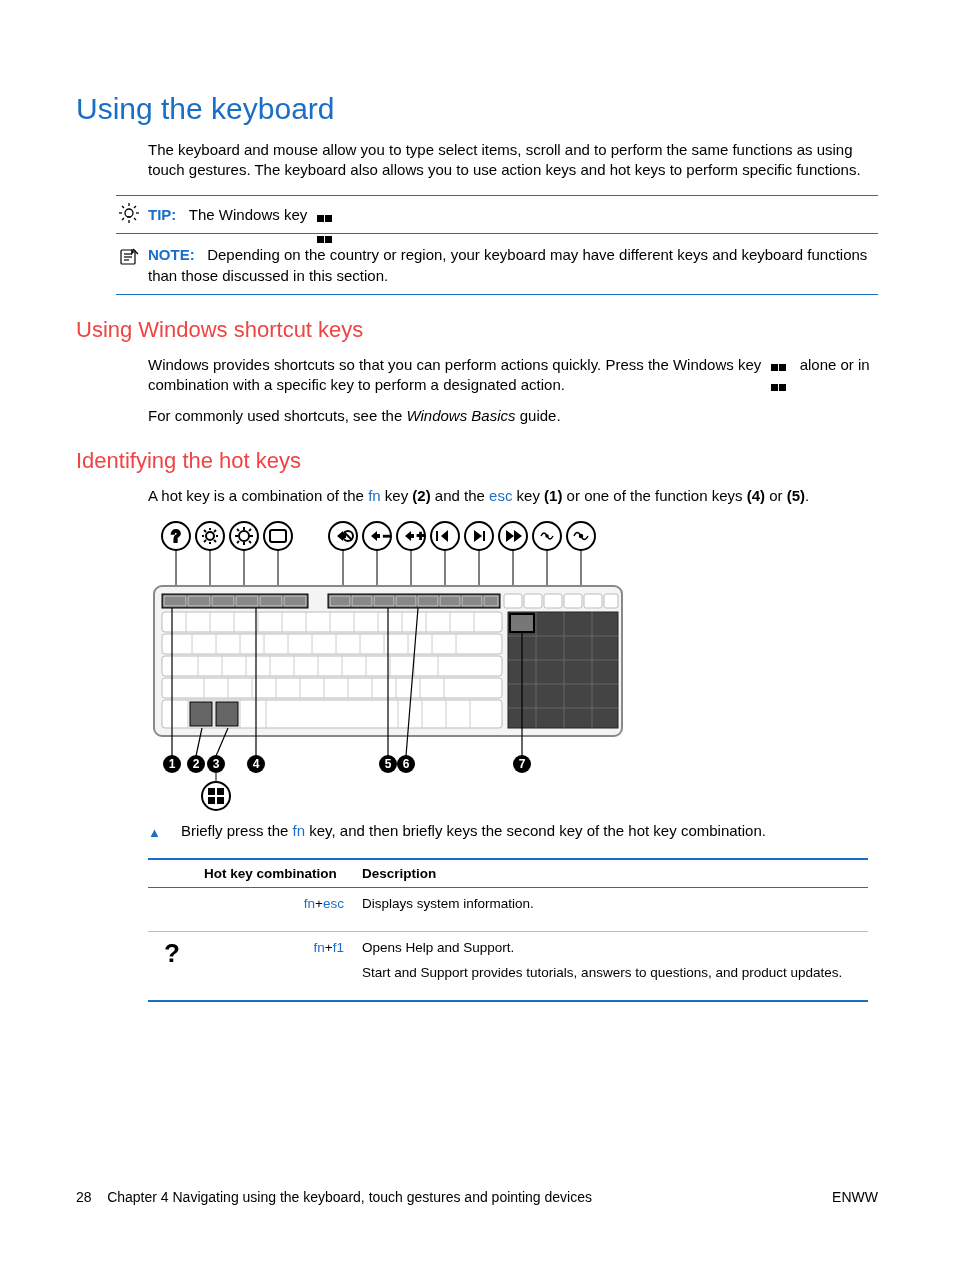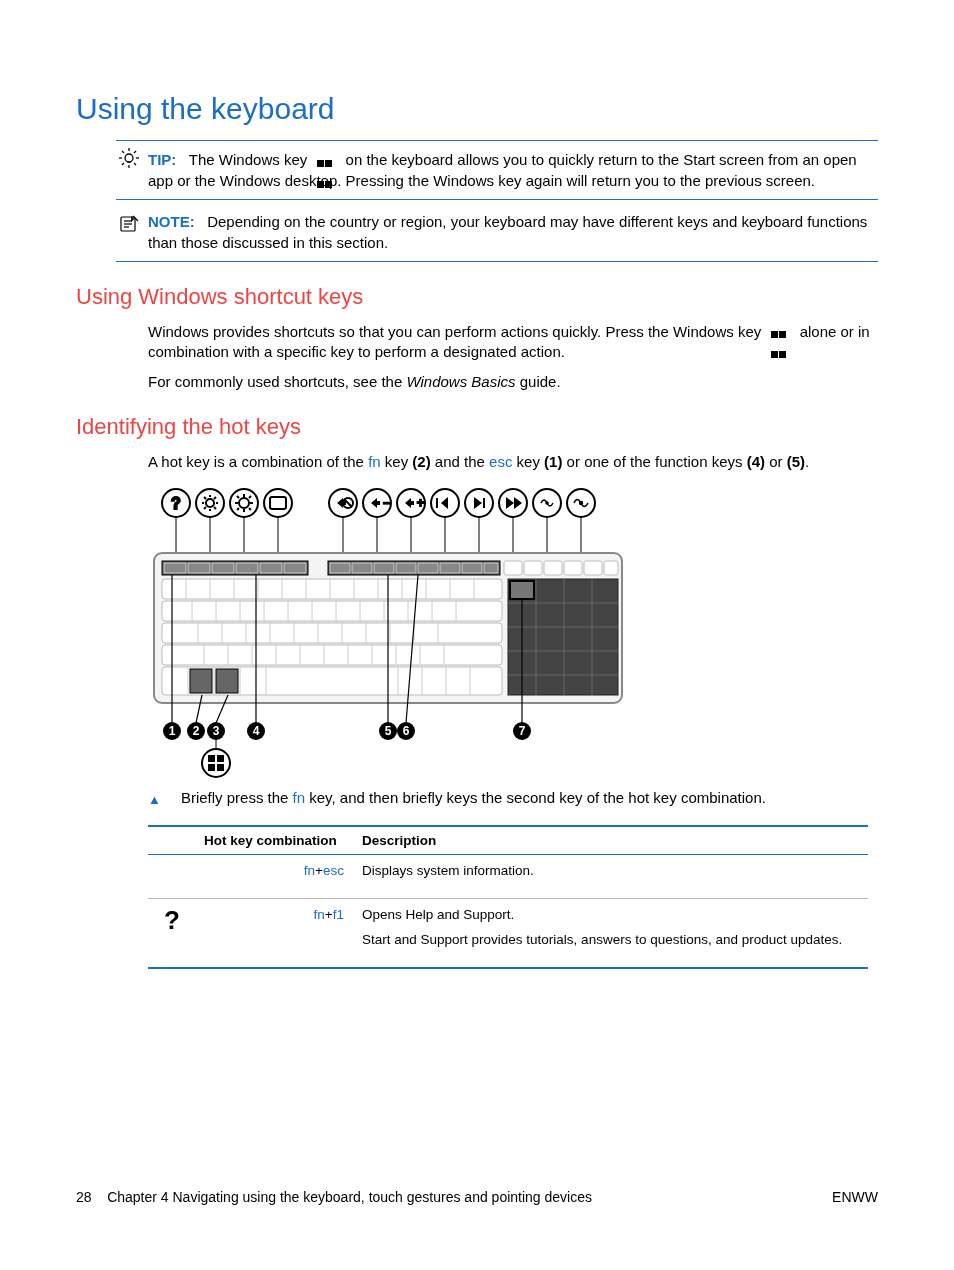--- a/index.html
+++ b/index.html
@@ -111,20 +111,23 @@
   
   .kb-svg { display:block; }
 </style>
 </head>
 <body>
 
 <div class="page">
 
   <h1 class="main-title">Using the keyboard</h1>
 
+  <div class="body-indent">
+    <p>The keyboard and mouse allow you to type select items, scroll and to perform the same functions as using touch gestures. The keyboard also allows you to use action keys and hot keys to perform specific functions.</p>
+  </div>
 
   <div class="callout">
     <span class="callout-icon">
       <svg width="22" height="22" viewBox="0 0 22 22">
         <g stroke="#000" stroke-width="1.3" fill="none">
           <circle cx="11" cy="11" r="4"></circle>
           <line x1="11" y1="1" x2="11" y2="4"></line>
           <line x1="11" y1="18" x2="11" y2="21"></line>
           <line x1="1" y1="11" x2="4" y2="11"></line>
           <line x1="18" y1="11" x2="21" y2="11"></line>
@@ -133,21 +136,20 @@
           <line x1="16" y1="6" x2="18" y2="4"></line>
           <line x1="4" y1="18" x2="6" y2="16"></line>
           <line x1="9" y1="15" x2="13" y2="15"></line>
         </g>
       </svg>
     </span>
     <div class="callout-body">
       <span class="callout-label">TIP:</span>
       &nbsp;&nbsp;<span>The Windows key</span>
       <span class="win-icon-inline"><span></span><span></span><br><span></span><span></span></span>
-      <span>on the keyboard allows you to quickly return to the Start screen from an open app or the Windows desktop. Pressing the Windows key again will return you to the previous screen.</span>
     </div>
   </div>
 
   <div class="callout">
     <span class="callout-icon">
       <svg width="22" height="20" viewBox="0 0 22 20">
         <g stroke="#000" stroke-width="1.2" fill="none">
           <rect x="3" y="3" width="14" height="14" rx="1"></rect>
           <line x1="6" y1="7" x2="14" y2="7"></line>
           <line x1="6" y1="10" x2="14" y2="10"></line>

